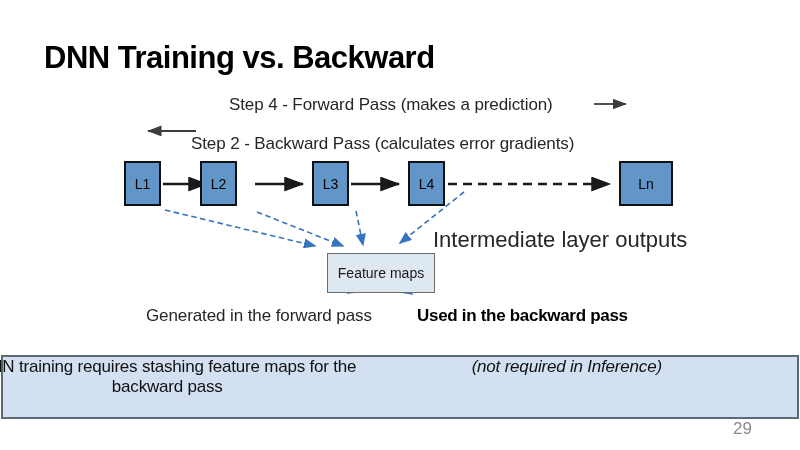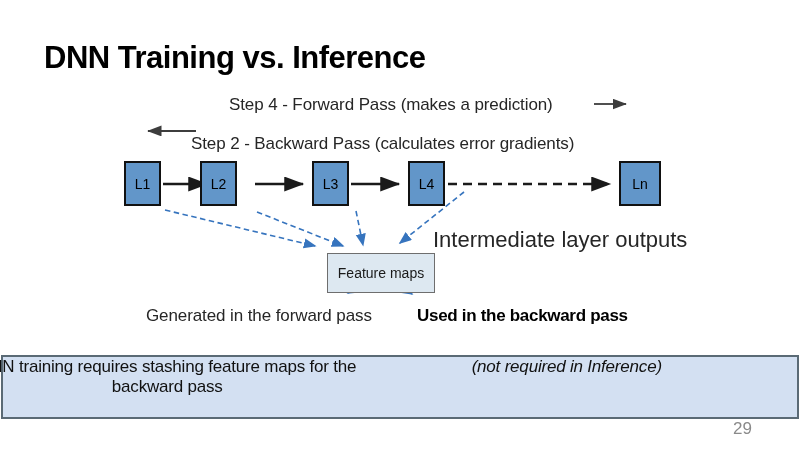--- a/index.html
+++ b/index.html
@@ -18,21 +18,21 @@
   .step1{left:229px;top:95px;}
   .step2{left:191px;top:122px;margin-top:12px;}
   .overlay{position:absolute;left:0;top:0;pointer-events:none;}
   .layer-box{
     position:absolute;top:161px;width:37px;height:45px;
     background:var(--layer-box-fill,#6296C9);
     border:2px solid #111;box-sizing:border-box;
     display:flex;align-items:center;justify-content:center;
     font-size:14px;color:#000;
   }
-  .lb1{left:124px;}.lb2{left:200px;}.lb3{left:312px;}.lb4{left:408px;}.lbn{left:619px;width:42px;}
+  .lb1{left:124px;}.lb2{left:200px;}.lb3{left:312px;}.lb4{left:408px;}.lbn{left:619px;width:54px;}
   .feature-maps{
     position:absolute;left:327px;top:253px;width:108px;height:40px;
     background:var(--feature-maps-fill,#DDE8F1);
     border:1.5px solid #6e6e6e;box-sizing:border-box;
     display:flex;align-items:center;justify-content:center;
     font-size:14px;color:#1a1a1a;
   }
   .intermediate{left:433px;top:227px;font-size:22px;color:#262626;}
   .generated{left:146px;top:306px;font-size:17px;letter-spacing:-0.1px;color:#262626;}
   .used{left:417px;top:306px;font-size:17px;letter-spacing:-0.3px;font-weight:bold;color:#000;}
@@ -48,21 +48,21 @@
   .page-number{left:733px;top:419px;font-size:17px;color:#8a8a8a;}
   svg line{stroke-linecap:butt;}
   .conn{stroke:#1a1a1a;stroke-width:2.5;}
   .conn-dashed{stroke:#1a1a1a;stroke-width:2.5;stroke-dasharray:9 6;}
   .step-arrow{stroke:#3d3d3d;stroke-width:1.8;}
   .blue-dash{stroke:var(--arrow-blue,#3674BE);stroke-width:1.6;stroke-dasharray:5.5 3.5;}
 </style>
 </head>
 <body>
 
-<div class="abs title">DNN Training vs. Inference</div>
+<div class="abs title">DNN Training vs. Backward</div>
 
 <div class="abs step-text step1">Step 4 - Forward Pass (makes a prediction)</div>
 <div class="abs step-text step2">Step 2 - Backward Pass (calculates error gradients)</div>
 
 <svg class="overlay" width="800" height="450" viewBox="0 0 800 450">
   <defs>
     <marker id="ah-black" markerWidth="9" markerHeight="8" refX="7.5" refY="3" orient="auto">
       <path d="M0,0 L8,3 L0,6 Z" style="fill:#1a1a1a"></path>
     </marker>
     <marker id="ah-gray" markerWidth="9" markerHeight="8" refX="7.5" refY="3" orient="auto">

